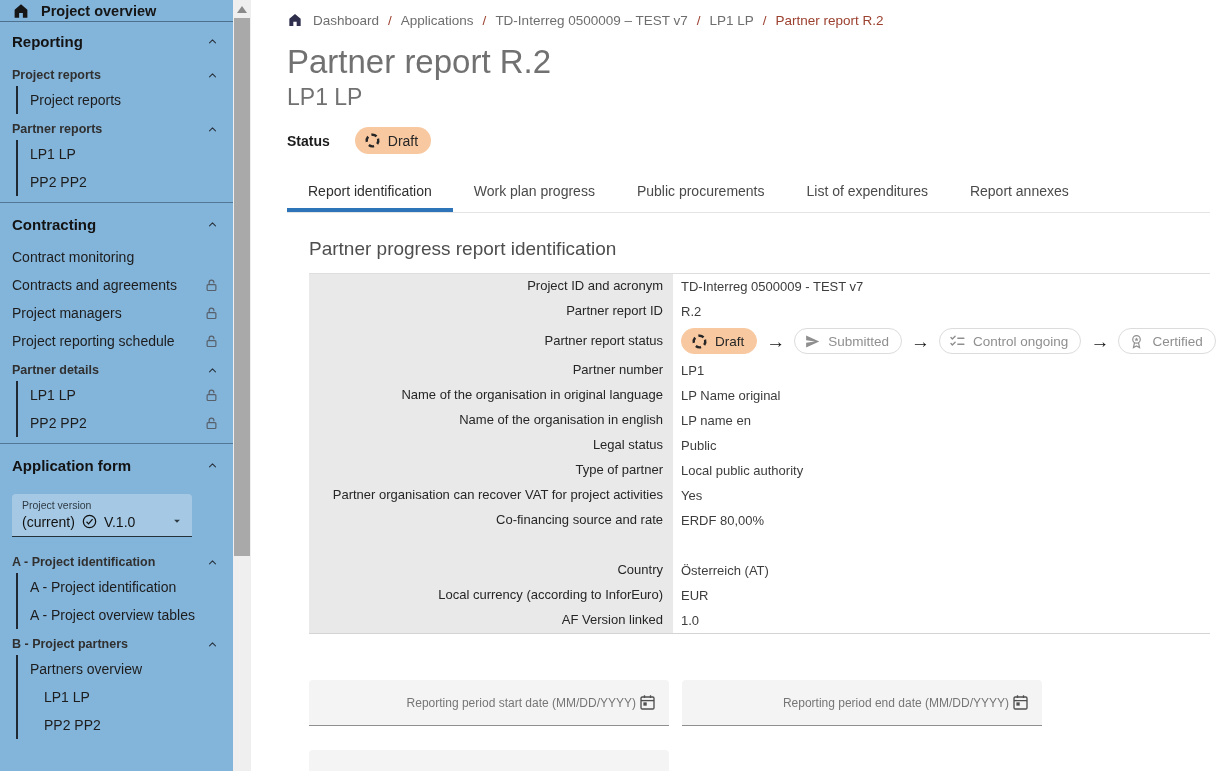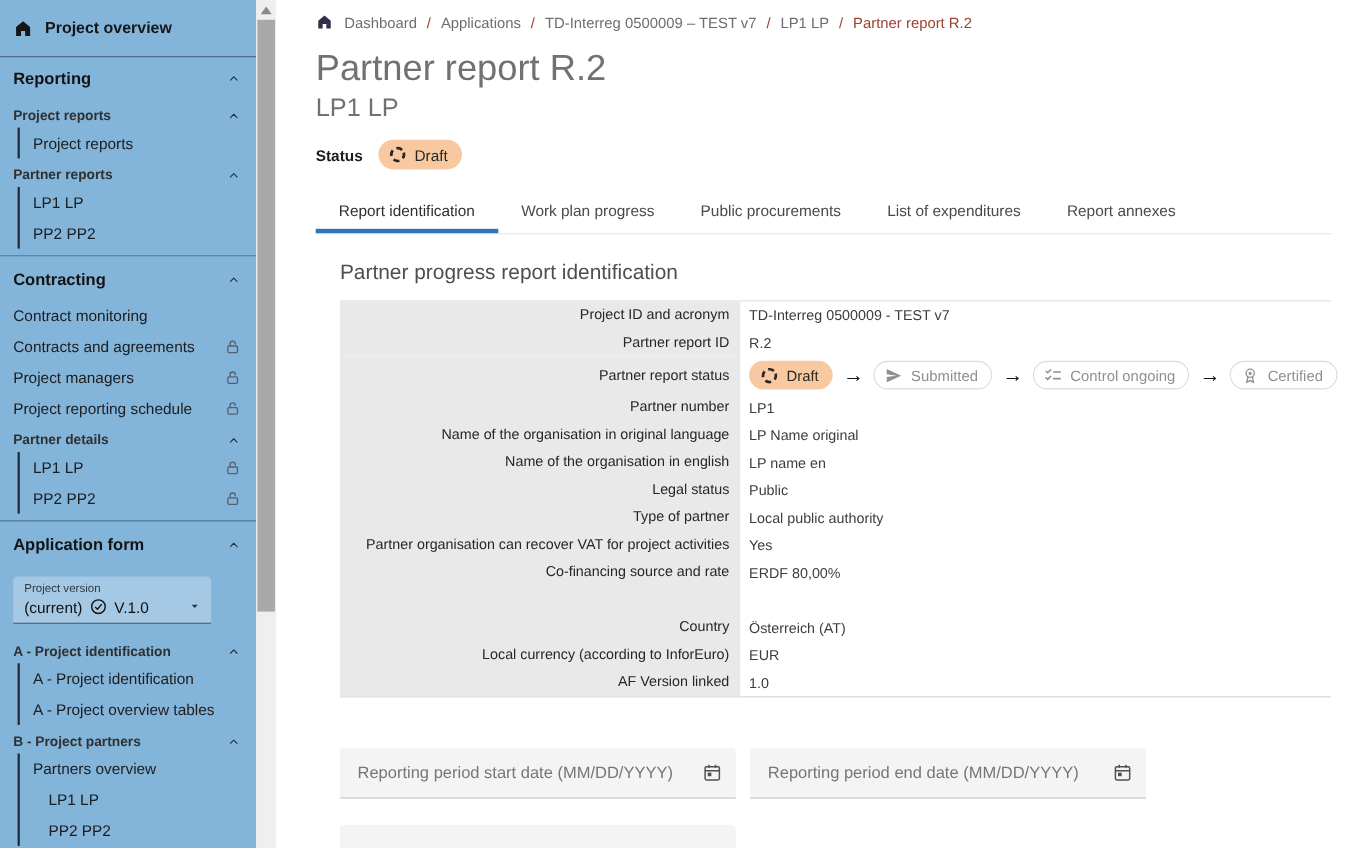--- a/index.html
+++ b/index.html
@@ -11,21 +11,21 @@
   }
   .icon { display:inline-flex; align-items:center; justify-content:center; }
   .icon svg { display:block; }
 
   
   .sidebar {
     width:233px; min-width:233px; height:771px; background:#83b4da;
     overflow:hidden; color:#1c1c1c;
   }
   .side-top {
-    height:52px; display:flex; align-items:center; gap:11px;
+    height:22px; display:flex; align-items:center; gap:11px;
     padding:0 12px; font-weight:700; font-size:14.5px; color:#161616;
     border-bottom:1px solid rgba(10,30,50,.45);
   }
   .side-top .icon { color:#161616; }
   .side-divider { border-top:1px solid rgba(10,30,50,.40); margin:6px 0 2px; }
   .nav-header {
     display:flex; align-items:center; justify-content:space-between;
     padding:11px 14px 10px 12px; font-weight:700; font-size:15px; color:#131313;
   }
   .nav-subheader {
@@ -65,21 +65,21 @@
 
   .breadcrumb { display:flex; align-items:center; gap:9px; font-size:13.5px; color:#6e6e6e; }
   .breadcrumb .icon { color:#2f2f4d; margin-right:1px; }
   .breadcrumb .crumb { color:#6e6e6e; cursor:pointer; }
   .breadcrumb .sep { color:#9c4130; }
   .breadcrumb .current { color:#9c4130; }
 
   .page-title { font-size:33px; font-weight:400; color:#717171; margin:15px 0 0; }
   .page-subtitle { font-size:23px; font-weight:400; color:#717171; margin:3px 0 0; }
 
-  .status-row { margin-top:16px; display:flex; align-items:center; gap:14px; }
+  .status-row { margin-top:16px; display:flex; align-items:center; gap:25px; }
   .status-label { font-size:14px; font-weight:700; color:#1c1c1c; }
   .badge-draft {
     display:inline-flex; align-items:center; gap:7px; height:27px;
     background:#f8c9a1; border-radius:14px; padding:0 13px 0 9px;
     font-size:14px; color:#262626;
   }
   .badge-draft .icon, .wf-pill .icon { color:inherit; }
 
   .tabs { display:flex; margin-top:18px; border-bottom:1px solid #e4e4e4; }
   .tab {
@@ -111,21 +111,21 @@
 
   .form-area { margin-top:46px; }
   .field-row { display:flex; gap:13px; }
   .field {
     width:360px; height:46px; background:#f4f4f4; border-bottom:1px solid #8f8f8f;
     border-radius:4px 4px 0 0; display:flex; align-items:center;
     padding:0 12px 0 14px;
   }
   .field input {
     flex:1; border:none; background:transparent; outline:none;
-    font-family:inherit; font-size:15px; color:#333; min-width:0;
+    font-family:inherit; font-size:12px; color:#333; min-width:0;text-align:right;
   }
   .field input::placeholder { color:#767676; opacity:1; }
   .field .icon { color:#4f4f4f; cursor:pointer; }
   .select-row { margin-top:24px; }
   .select-field { justify-content:space-between; cursor:pointer; }
 </style>
 </head>
 <body>
 
 <nav class="sidebar">

